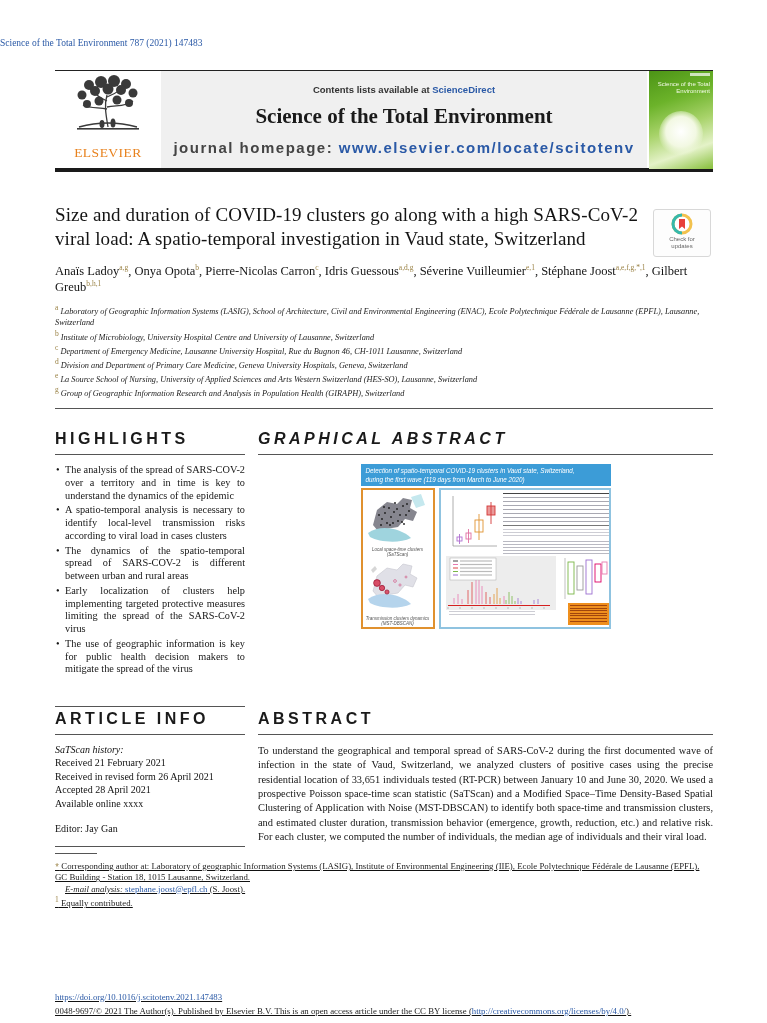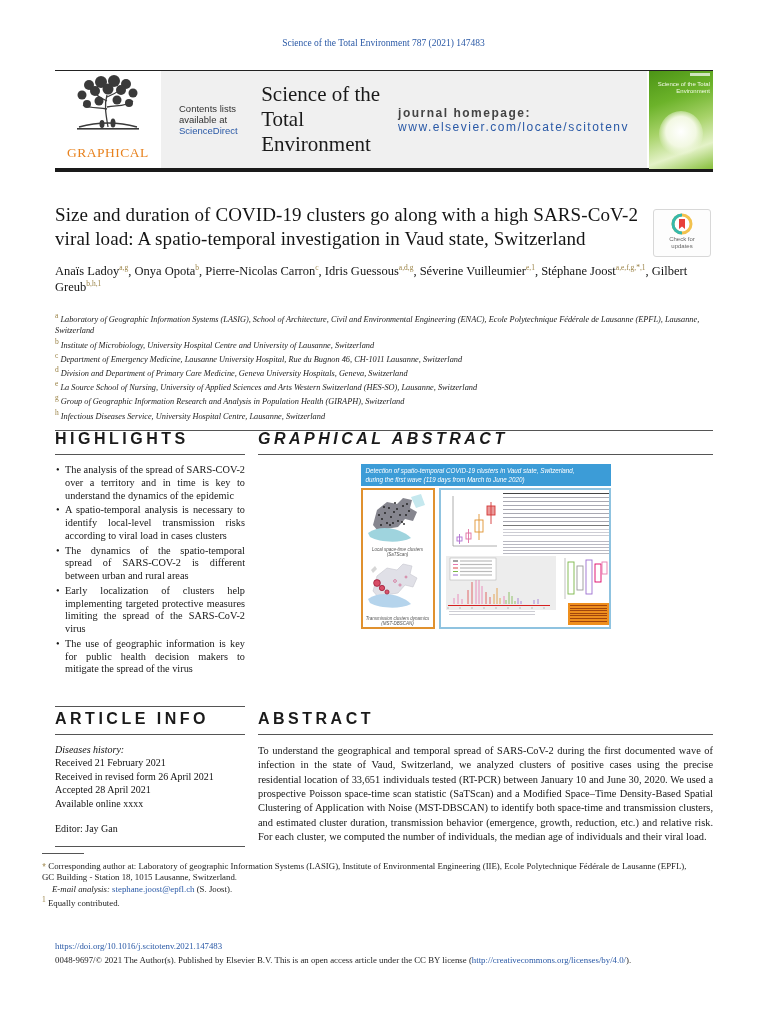--- a/index.html
+++ b/index.html
@@ -6,37 +6,37 @@
   html,body { background:#888; }
   .page {
     position:relative; width:767px; height:1023px; background:#ffffff;
     font-family:"Liberation Serif", serif; color:#111; overflow:hidden;
     margin:0 auto;
   }
   a { text-decoration:none; }
   .blue { color:#2a59a6; }
 
   
-  .citation { position:absolute; top:38px; left:0; width:100%; text-align:center;
+  .citation { position:absolute; top:38px; left:0; width:100%; text-align:left;
     font-size:9.5px; color:#2a59a6; }
 
   
   .header-wrap { position:absolute; top:70px; left:55px; width:658px; }
   .header-band { border-top:1px solid #222; border-bottom:4px solid #1a1a1a;
     display:flex; height:102px; }
   .logo-area { width:106px; background:#fff; display:flex; flex-direction:column;
     align-items:center; justify-content:flex-start; padding-top:4px; }
   .elsevier-name { font-family:"Liberation Serif", serif; color:#e8821e;
     font-size:13.5px; letter-spacing:0.5px; margin-top:-2px; }
-  .header-center { flex:1; background:#f0f0f0; display:flex; flex-direction:row;
-    align-items:center; justify-content:center; padding:6px 18px; }
+  .header-center { flex:1; background:#f0f0f0; display:flex; flex-direction:column;
+    align-items:center; justify-content:center; padding:6px 10px;font-weight:bold; }
   .contents-line { font-family:"Liberation Sans", sans-serif; font-size:9.5px; color:#333; }
   .journal-title { font-family:"Liberation Serif", serif; font-size:21px; color:#1a1a1a;
     margin:9px 0 10px 0; }
-  .homepage-line { font-family:"Liberation Sans", sans-serif; font-size:12px;
+  .homepage-line { font-family:"Liberation Sans", sans-serif; font-size:15px;
     letter-spacing:1.5px; color:#444; }
   .homepage-line .blue { letter-spacing:1.5px; }
   .cover-area { width:66px; background:#fff; display:flex; align-items:flex-start; justify-content:flex-end; }
   .cover-thumb { width:64px; height:98px; position:relative; overflow:hidden;
     background:linear-gradient(160deg,#4c9416 0%,#6cb32a 30%,#a8d36a 55%,#e4f2c8 78%,#86bf3a 100%); }
   .cover-title { position:absolute; top:10px; right:3px; width:56px; text-align:right;
     font-family:"Liberation Sans", sans-serif; font-size:6px; line-height:1.15; color:#f4fbe8; }
   .cover-blob { position:absolute; left:10px; top:40px; width:44px; height:46px;
     background:radial-gradient(circle at 50% 45%, #ffffff 0%, #f2f8e2 45%, rgba(240,248,220,0) 72%);
     border-radius:50%; }
@@ -46,21 +46,21 @@
   .title-sec { position:absolute; top:203px; left:55px; width:658px; }
   .paper-title { font-size:19px; font-weight:normal; line-height:1.28; color:#141414;
     width:600px; letter-spacing:0.1px; }
   .check-badge { position:absolute; right:2px; top:6px; width:58px; height:48px;
     border:1px solid #d8d8d8; border-radius:3px; background:#fdfdfd;
     display:flex; flex-direction:column; align-items:center; padding-top:3px; }
   .check-text { font-family:"Liberation Sans", sans-serif; font-size:6px; line-height:1.2;
     color:#666; text-align:center; margin-top:1px; }
   .authors { margin-top:11px; font-size:12.5px; color:#141414; width:640px; }
   .authors sup, .affil sup, .fn sup { font-size:7.5px; color:#9a8245; }
-  .affils { margin-top:16px; }
+  .affils { margin-top:8px; }
   .affil { font-size:8.3px; font-style:italic; line-height:1.38; color:#222; }
   .affil sup { font-style:normal; }
   .title-rule { border:none; border-top:1px solid #555; margin-top:8px; }
 
   
   .cols1 { position:absolute; top:430px; left:55px; width:658px; display:flex; gap:13px; }
   .col-hl { width:190px; position:relative; height:277px; }
   .col-ga { width:455px;font-style:italic; }
   .sec-heading { font-family:"Liberation Sans", sans-serif; font-weight:bold;
     font-size:16px; letter-spacing:3.5px; color:#1a1a1a; }
@@ -102,29 +102,29 @@
   .cols2 { position:absolute; top:710px; left:55px; width:658px; display:flex; gap:13px; }
   .col-ai { width:190px; position:relative; height:137px; }
   .col-ab { width:455px; }
   .ai-history-label { font-size:10px; font-style:italic; margin-bottom:1px; }
   .ai-line { font-size:10px; line-height:1.35; }
   .ai-editor { font-size:10px; margin-top:13px; }
   .ai-bottom-rule { position:absolute; left:0; bottom:0; width:100%; border-top:1px solid #555; }
   .abstract-text { font-size:10.4px; line-height:1.38; text-align:justify; color:#161616; }
 
   
-  .fn-sec { position:absolute; top:853px; left:42px; width:658px; }
+  .fn-sec { position:absolute; top:853px; left:55px; width:658px;text-decoration:underline; }
   .fn-rule { width:42px; border-top:1px solid #555; margin-bottom:4px; }
   .fn { font-size:8.8px; line-height:1.3; color:#1d1d1d; }
   .fn.corresp { text-indent:0; }
   .fn .ital { font-style:italic; }
   .fn-indent { padding-left:10px; }
 
   
-  .footer-sec { position:absolute; top:935px; left:55px; width:658px; }
+  .footer-sec { position:absolute; top:986px; left:55px; width:658px;text-decoration:underline; }
   .doi-line { font-size:8.8px; color:#2a59a6; }
   .copy-line { font-size:8.8px; color:#1d1d1d; margin-top:2px; }
 </style>
 </head>
 <body>
 
 <div class="page">
 
   <div class="citation">Science of the Total Environment 787 (2021) 147483</div>
 
@@ -152,21 +152,21 @@
               <circle cx="64" cy="18" r="4.5"></circle>
             <circle cx="18" cy="29" r="4"></circle>
               <circle cx="30" cy="26" r="4.5"></circle>
               <circle cx="48" cy="25" r="4.5"></circle>
             <circle cx="60" cy="28" r="4"></circle>
             <ellipse cx="33" cy="49" rx="2.5" ry="4"></ellipse>
               <ellipse cx="44" cy="48" rx="2.5" ry="4.5"></ellipse>
             <rect x="8" y="53" width="62" height="1.6"></rect>
           </g>
         </svg>
-        <div class="elsevier-name">GRAPHICAL</div>
+        <div class="elsevier-name">ELSEVIER</div>
       </div>
       <div class="header-center">
         <div class="contents-line"><span>Contents lists available at </span><a href="#" class="blue">ScienceDirect</a></div>
         <div class="journal-title">Science of the Total Environment</div>
         <div class="homepage-line"><b>journal homepage: </b><a href="#" class="blue">www.elsevier.com/locate/scitotenv</a></div>
       </div>
       <div class="cover-area">
         <div class="cover-thumb">
           <div class="cover-topbar"></div>
           <div class="cover-title">Science of the Total Environment</div>
@@ -192,21 +192,20 @@
       <span><span>Anaïs Ladoy</span><sup>a,g</sup><span>, </span></span><span><span>Onya Opota</span><sup>b</sup><span>, </span></span><span><span>Pierre-Nicolas Carron</span><sup>c</sup><span>, </span></span><span><span>Idris Guessous</span><sup>a,d,g</sup><span>, </span></span><span><span>Séverine Vuilleumier</span><sup>e,1</sup><span>, </span></span><span><span>Stéphane Joost</span><sup>a,e,f,g,*,1</sup><span>, </span></span><span><span>Gilbert Greub</span><sup>b,h,1</sup></span>
     </div>
 
     <div class="affils">
       <div class="affil"><sup>a</sup><span> Laboratory of Geographic Information Systems (LASIG), School of Architecture, Civil and Environmental Engineering (ENAC), Ecole Polytechnique Fédérale de Lausanne (EPFL), Lausanne, Switzerland</span></div>
       <div class="affil"><sup>b</sup><span> Institute of Microbiology, University Hospital Centre and University of Lausanne, Switzerland</span></div>
       <div class="affil"><sup>c</sup><span> Department of Emergency Medicine, Lausanne University Hospital, Rue du Bugnon 46, CH-1011 Lausanne, Switzerland</span></div>
       <div class="affil"><sup>d</sup><span> Division and Department of Primary Care Medicine, Geneva University Hospitals, Geneva, Switzerland</span></div>
       <div class="affil"><sup>e</sup><span> La Source School of Nursing, University of Applied Sciences and Arts Western Switzerland (HES-SO), Lausanne, Switzerland</span></div>
       <div class="affil"><sup>g</sup><span> Group of Geographic Information Research and Analysis in Population Health (GIRAPH), Switzerland</span></div>
-      <div class="affil"><sup>h</sup><span> Infectious Diseases Service, University Hospital Centre, Lausanne, Switzerland</span></div>
     </div>
     <hr class="title-rule">
   </div>
 
   <div class="cols1">
     <div class="col-hl">
       <div class="sec-heading">HIGHLIGHTS</div>
       <hr class="sec-rule">
       <ul class="hl-list">
         <li>The analysis of the spread of SARS-COV-2 over a territory and in time is key to understand the dynamics of the epidemic</li>
@@ -365,21 +364,21 @@
           </div>
         </div>
       </div>
     </div>
   </div>
 
   <div class="cols2">
     <div class="col-ai">
       <div class="sec-heading">ARTICLE INFO</div>
       <hr class="sec-rule">
-      <div class="ai-history-label">Diseases history:</div>
+      <div class="ai-history-label">SaTScan history:</div>
       <div class="ai-line">Received 21 February 2021</div>
       <div class="ai-line">Received in revised form 26 April 2021</div>
       <div class="ai-line">Accepted 28 April 2021</div>
       <div class="ai-line">Available online xxxx</div>
       <div class="ai-editor">Editor: Jay Gan</div>
       <div class="ai-bottom-rule"></div>
     </div>
     <div class="col-ab">
       <div class="sec-heading">ABSTRACT</div>
       <hr class="sec-rule">

